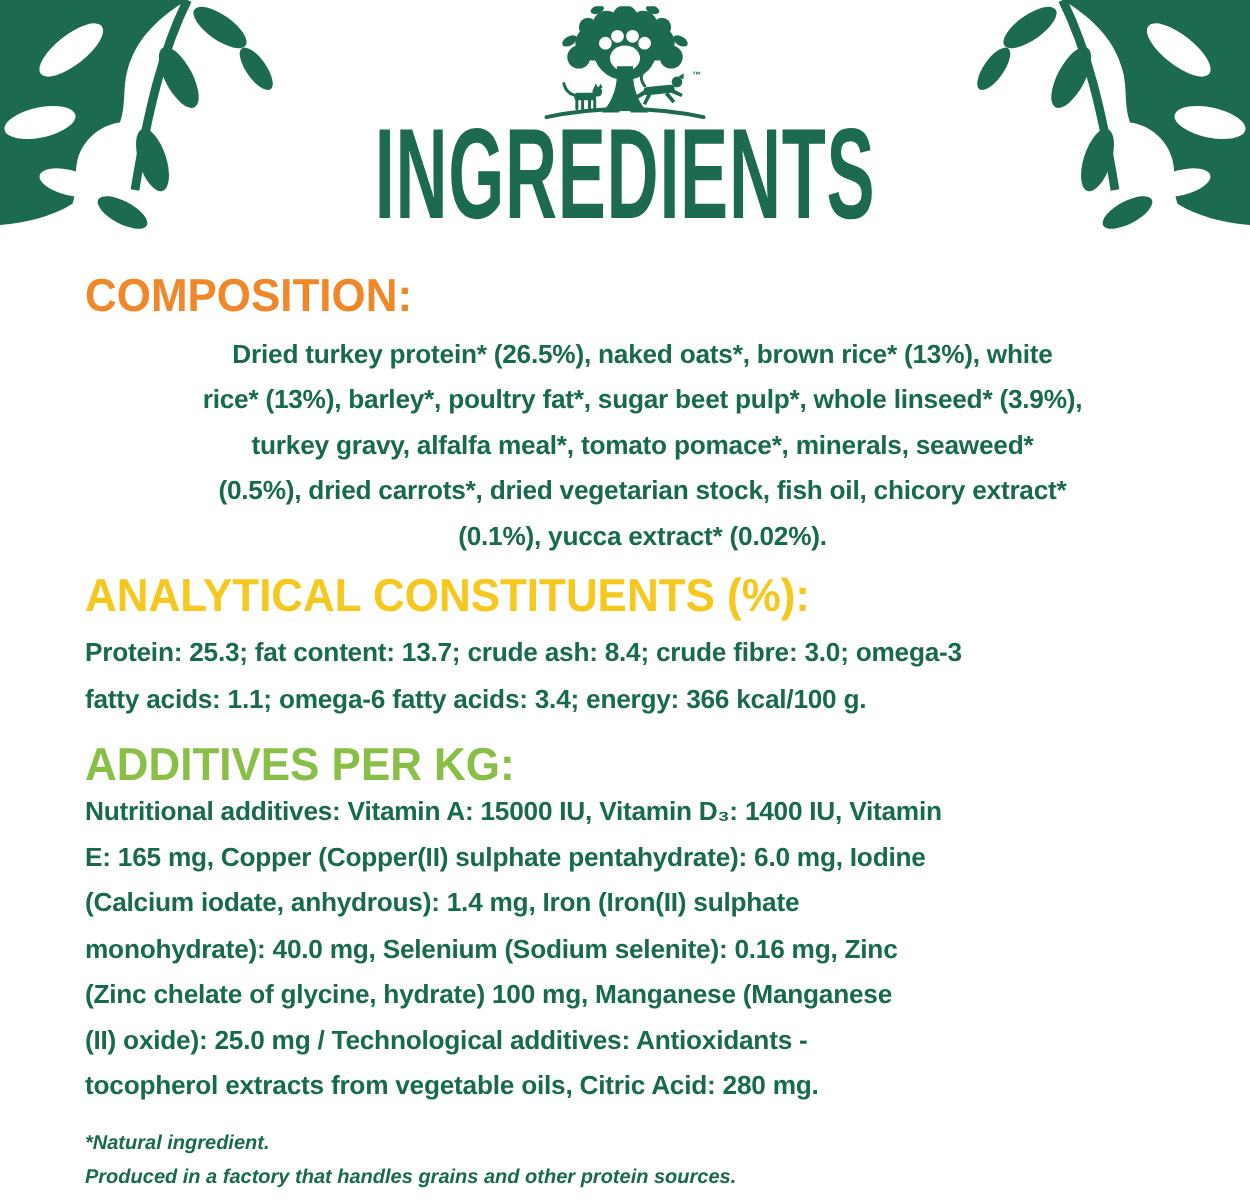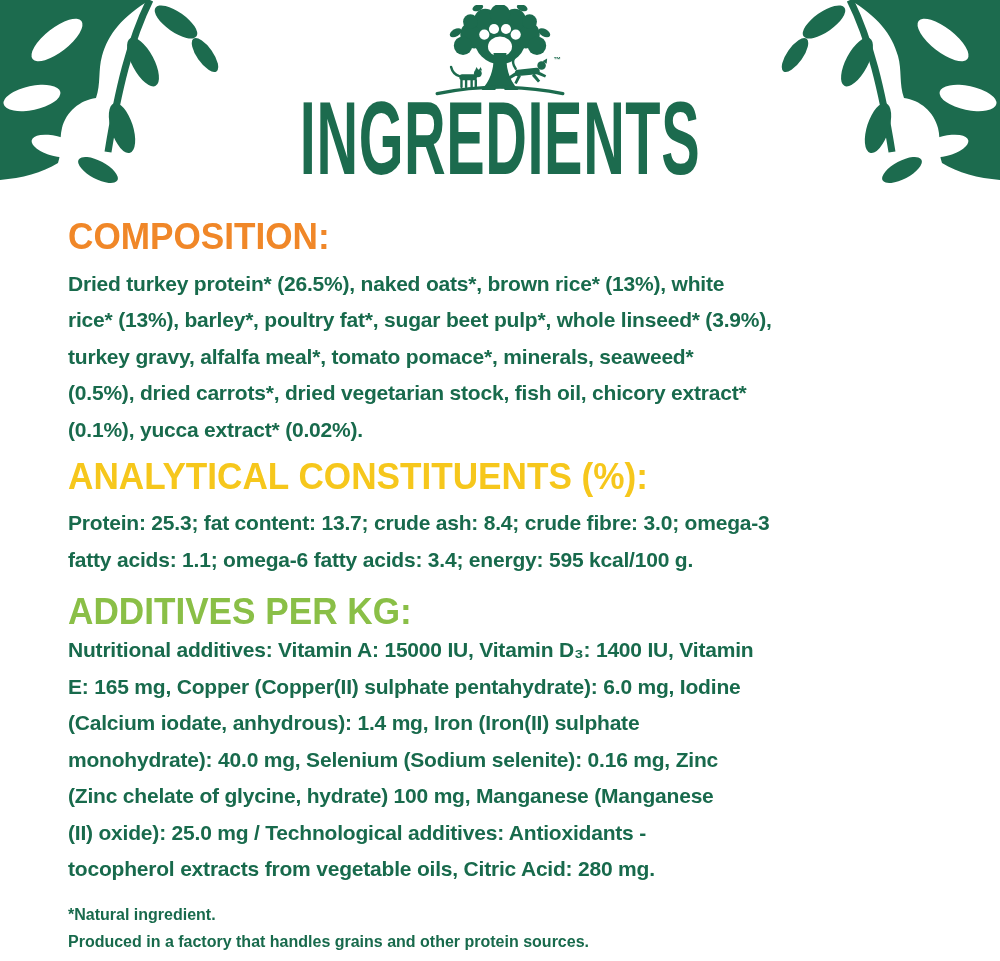--- a/index.html
+++ b/index.html
@@ -32,29 +32,30 @@
   }
   .h-orange{color:#f08728;}
   .h-yellow{color:#f6c71c;}
   .h-green{color:#8abf47;}
   .body-text{
     margin:0;color:#186a4c;font-weight:700;
     font-size:21px;line-height:36.5px;letter-spacing:-0.2px;
     white-space:pre;
   }
   #composition-heading{margin-top:218px;}
-  #composition-text{margin-top:10.5px;}
+  #composition-text{margin-top:10.5px;text-align:center;}
   #analytical-heading{margin-top:10px;}
   #analytical-text{margin-top:10px;}
   #additives-heading{margin-top:15px;}
   #additives-text{margin-top:2px;}
   .footnote{
     margin:13px 0 0 0;color:#186a4c;font-weight:700;
     font-size:16px;line-height:27px;letter-spacing:0;
     white-space:pre;
+    font-style:italic;
   }
 </style>
 </head>
 <body>
 
 <div class="canvas">
 
   <svg class="corner corner-left" viewBox="0 0 222 188" aria-hidden="true">
     <g fill="#1c6b4e">
       <path d="M0 0 H150 C123 16 108 34 102 56 C98 70 101 84 96 98 C80 100 66 112 62 128 C59 140 62 152 58 163 C42 173 22 178 0 180 Z"></path>
@@ -150,21 +151,21 @@
       <p id="composition-text" class="body-text">Dried turkey protein* (26.5%), naked oats*, brown rice* (13%), white
 rice* (13%), barley*, poultry fat*, sugar beet pulp*, whole linseed* (3.9%),
 turkey gravy, alfalfa meal*, tomato pomace*, minerals, seaweed*
 (0.5%), dried carrots*, dried vegetarian stock, fish oil, chicory extract*
 (0.1%), yucca extract* (0.02%).</p>
     </section>
 
     <section>
       <h2 id="analytical-heading" class="heading h-yellow">ANALYTICAL CONSTITUENTS (%):</h2>
       <p id="analytical-text" class="body-text">Protein: 25.3; fat content: 13.7; crude ash: 8.4; crude fibre: 3.0; omega-3
-fatty acids: 1.1; omega-6 fatty acids: 3.4; energy: 595 kcal/100 g.</p>
+fatty acids: 1.1; omega-6 fatty acids: 3.4; energy: 366 kcal/100 g.</p>
     </section>
 
     <section>
       <h2 id="additives-heading" class="heading h-green">ADDITIVES PER KG:</h2>
       <p id="additives-text" class="body-text">Nutritional additives: Vitamin A: 15000 IU, Vitamin D₃: 1400 IU, Vitamin
 E: 165 mg, Copper (Copper(II) sulphate pentahydrate): 6.0 mg, Iodine
 (Calcium iodate, anhydrous): 1.4 mg, Iron (Iron(II) sulphate
 monohydrate): 40.0 mg, Selenium (Sodium selenite): 0.16 mg, Zinc
 (Zinc chelate of glycine, hydrate) 100 mg, Manganese (Manganese
 (II) oxide): 25.0 mg / Technological additives: Antioxidants -

